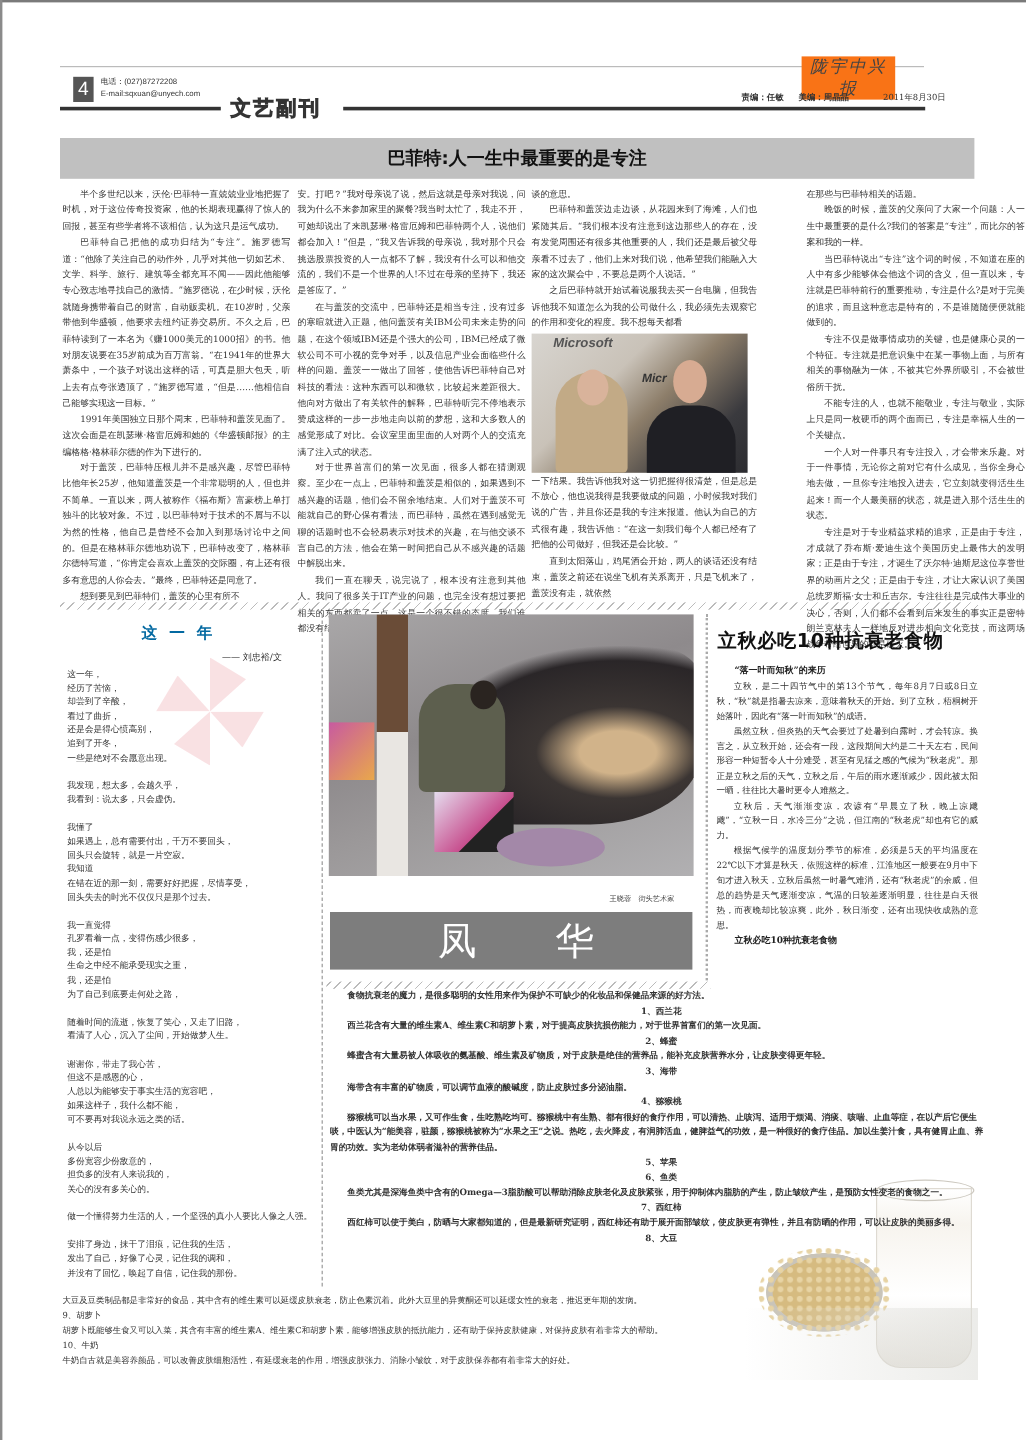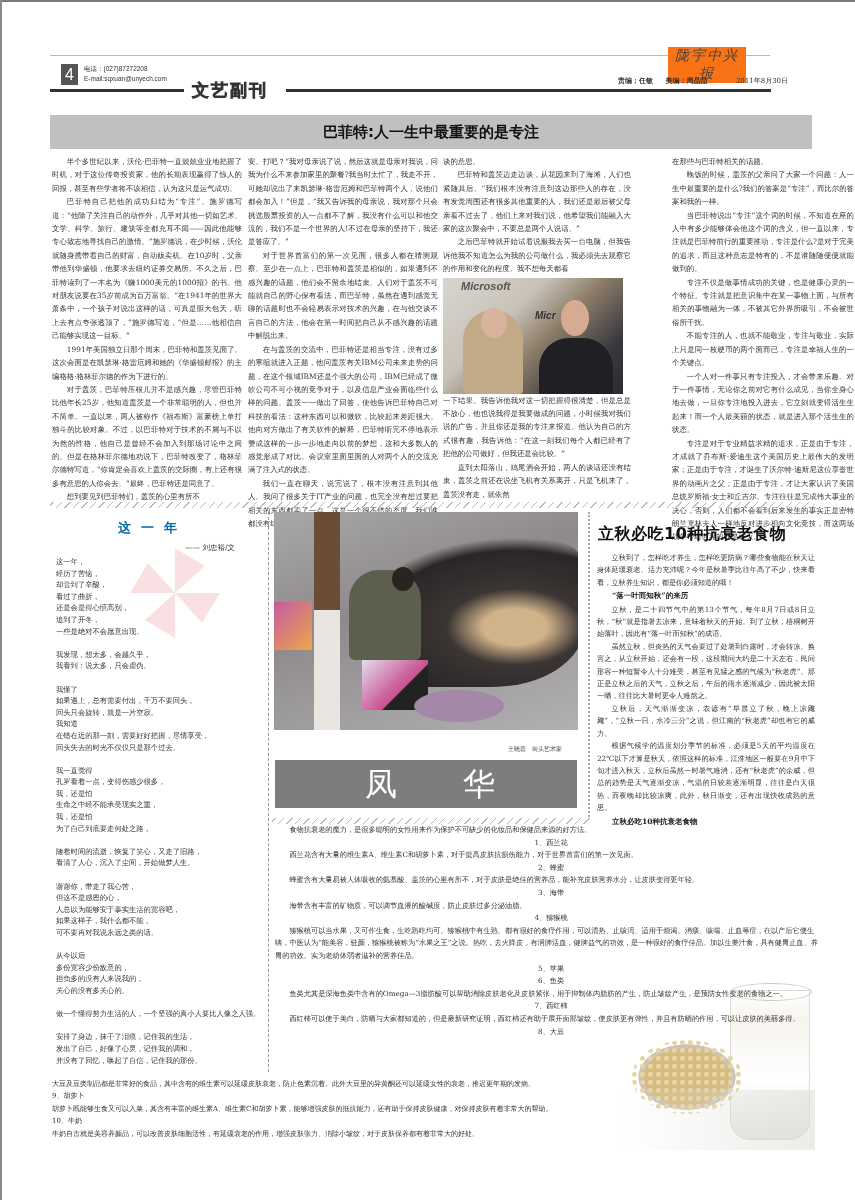--- a/index.html
+++ b/index.html
@@ -69,21 +69,21 @@
   .photo2 .chalk { position: absolute; left: 140px; top: 178px; width: 90px; height: 32px; border-radius: 50%; background: #a388a8; }
   .photo2-caption { position: absolute; left: 508px; top: 745px; font-size: 6px; color: #444; }
   .fenghua { position: absolute; left: 275px; top: 760px; width: 302px; height: 48px; background: #7d7d7d; }
   .fenghua span { position: absolute; top: 4px; font-family: "DejaVu Serif", serif; font-size: 32px; color: #fff; line-height: 40px; }
 
   
   .h-title { position: absolute; left: 598px; top: 524px; font-family: "DejaVu Sans", sans-serif; font-size: 16px; font-weight: bold; color: #111; letter-spacing: 0.5px; }
   .hcol { position: absolute; left: 597px; top: 552px; width: 218px; font-size: 7.2px; line-height: 12.4px; color: #333; text-align: justify; }
   .hcol p { text-indent: 2em; }
   .hcol h4 { text-indent: 2em; font-size: 7.5px; font-weight: bold; color: #222; margin: 1px 0; }
-  .hlow { position: absolute; left: 275px; top: 824px; width: 545px; font-size: 7.2px; line-height: 12.6px; color: #333; }
+  .hlow { position: absolute; left: 275px; top: 824px; width: 545px; font-size: 7.2px; line-height: 12.6px; color: #333; font-weight: bold; }
   .hlow p { text-indent: 2em; }
   .hlow .item { text-indent: 1em; text-align: center; }
   .hbottom { position: absolute; left: 52px; top: 1078px; width: 770px; font-size: 7px; line-height: 12.4px; color: #333; }
 
   .milk { position: absolute; left: 730px; top: 990px; width: 80px; height: 150px; border-radius: 0 0 20px 20px; background: linear-gradient(to bottom,rgba(255,255,255,0.4),#f7f4ee 20%,#ffffff 60%,#e8e5df); border: 1px solid #dedad2; }
   .milk::before { content: ""; position: absolute; left: -1px; top: -8px; width: 80px; height: 16px; border-radius: 50%; border: 1px solid #cdc9c0; }
   .soy-bowl { position: absolute; left: 632px; top: 1040px; width: 110px; height: 74px; border-radius: 50%;
               background: radial-gradient(circle at 30% 30%,#e7d3a4 0 2px,transparent 3px) 0 0/8px 8px, radial-gradient(ellipse,#d6bb80 0 55%,#c9c4b9 56% 62%,transparent 63%); }
   .fade { position: absolute; left: 620px; top: 1090px; width: 195px; height: 60px; background: linear-gradient(to right, rgba(255,255,255,0), rgba(220,220,215,0.55)); }
 </style>
@@ -115,22 +115,22 @@
 
 <div class="col c1">
   <p>半个多世纪以来，沃伦·巴菲特一直兢兢业业地把握了时机，对于这位传奇投资家，他的长期表现赢得了惊人的回报，甚至有些学者将不该相信，认为这只是运气成功。</p>
   <p>巴菲特自己把他的成功归结为“专注”。施罗德写道：“他除了关注自己的动作外，几乎对其他一切如艺术、文学、科学、旅行、建筑等全都充耳不闻——因此他能够专心致志地寻找自己的激情。”施罗德说，在少时候，沃伦就随身携带着自己的财富，自动贩卖机。在10岁时，父亲带他到华盛顿，他要求去纽约证券交易所。不久之后，巴菲特读到了一本名为《赚1000美元的1000招》的书。他对朋友说要在35岁前成为百万富翁。“在1941年的世界大萧条中，一个孩子对说出这样的话，可真是胆大包天，听上去有点夸张透顶了，”施罗德写道，“但是……他相信自己能够实现这一目标。”</p>
   <p>1991年美国独立日那个周末，巴菲特和盖茨见面了。这次会面是在凯瑟琳·格雷厄姆和她的《华盛顿邮报》的主编格格·格林菲尔德的作为下进行的。</p>
   <p>对于盖茨，巴菲特压根儿并不是感兴趣，尽管巴菲特比他年长25岁，他知道盖茨是一个非常聪明的人，但也并不简单。一直以来，两人被称作《福布斯》富豪榜上单打独斗的比较对象。不过，以巴菲特对于技术的不屑与不以为然的性格，他自己是曾经不会加入到那场讨论中之间的。但是在格林菲尔德地劝说下，巴菲特改变了，格林菲尔德特写道，“你肯定会喜欢上盖茨的交际圈，有上还有很多有意思的人你会去。”最终，巴菲特还是同意了。</p>
   <p>想到要见到巴菲特们，盖茨的心里有所不</p>
 </div>
 <div class="col c2">
   <p class="noind">安。打吧？”我对母亲说了说，然后这就是母亲对我说，问我为什么不来参加家里的聚餐?我当时太忙了，我走不开，可她却说出了来凯瑟琳·格雷厄姆和巴菲特两个人，说他们都会加入！”但是，“我又告诉我的母亲说，我对那个只会挑选股票投资的人一点都不了解，我没有什么可以和他交流的，我们不是一个世界的人!不过在母亲的坚持下，我还是答应了。”</p>
+  <p>在与盖茨的交流中，巴菲特还是相当专注，没有过多的寒暄就进入正题，他问盖茨有关IBM公司未来走势的问题，在这个领域IBM还是个强大的公司，IBM已经成了微软公司不可小视的竞争对手，以及信息产业会面临些什么样的问题。盖茨一一做出了回答，使他告诉巴菲特自己对科技的看法：这种东西可以和微软，比较起来差距很大。他向对方做出了有关软件的解释，巴菲特听完不停地表示赞成这样的一步一步地走向以前的梦想，这和大多数人的感觉形成了对比。会议室里面里面的人对两个人的交流充满了注入式的状态。</p>
   <p>对于世界首富们的第一次见面，很多人都在猜测观察。至少在一点上，巴菲特和盖茨是相似的，如果遇到不感兴趣的话题，他们会不留余地结束。人们对于盖茨不可能就自己的野心保有看法，而巴菲特，虽然在遇到感觉无聊的话题时也不会轻易表示对技术的兴趣，在与他交谈不言自己的方法，他会在第一时间把自己从不感兴趣的话题中解脱出来。</p>
-  <p>在与盖茨的交流中，巴菲特还是相当专注，没有过多的寒暄就进入正题，他问盖茨有关IBM公司未来走势的问题，在这个领域IBM还是个强大的公司，IBM已经成了微软公司不可小视的竞争对手，以及信息产业会面临些什么样的问题。盖茨一一做出了回答，使他告诉巴菲特自己对科技的看法：这种东西可以和微软，比较起来差距很大。他向对方做出了有关软件的解释，巴菲特听完不停地表示赞成这样的一步一步地走向以前的梦想，这和大多数人的感觉形成了对比。会议室里面里面的人对两个人的交流充满了注入式的状态。</p>
   <p>我们一直在聊天，说完说了，根本没有注意到其他人。我问了很多关于IT产业的问题，也完全没有想过要把相关的东西都卖了一点，这是一个很不错的态度，我们谁都没有结束这次交</p>
 </div>
 <div class="col c3">
   <p class="noind">谈的意思。</p>
   <p>巴菲特和盖茨边走边谈，从花园来到了海滩，人们也紧随其后。“我们根本没有注意到这边那些人的存在，没有发觉周围还有很多其他重要的人，我们还是最后被父母亲看不过去了，他们上来对我们说，他希望我们能融入大家的这次聚会中，不要总是两个人说话。”</p>
   <p>之后巴菲特就开始试着说服我去买一台电脑，但我告诉他我不知道怎么为我的公司做什么，我必须先去观察它的作用和变化的程度。我不想每天都看</p>
   <div style="height:118px"></div>
   <p class="noind">一下结果。我告诉他我对这一切把握得很清楚，但是总是不放心，他也说我得是我要做成的问题，小时候我对我们说的广告，并且你还是我的专注来报道。他认为自己的方式很有趣，我告诉他：“在这一刻我们每个人都已经有了把他的公司做好，但我还是会比较。”</p>
   <p>直到太阳落山，鸡尾酒会开始，两人的谈话还没有结束，盖茨之前还在说坐飞机有关系离开，只是飞机来了，盖茨没有走，就依然</p>
 </div>
@@ -232,39 +232,38 @@
 <div class="photo2-caption">王晓蓉　街头艺术家</div>
 <div class="fenghua">
   <span style="left:90px">凤</span>
   <span style="left:188px">华</span>
 </div>
 <div class="vwave"></div>
 <div class="wave w2"></div>
 
 <div class="h-title">立秋必吃10种抗衰老食物</div>
 <div class="hcol">
-  <p>立秋到了，怎样吃才养生，怎样吃更防病？哪些食物能在秋天让身体延缓衰老、活力充沛呢？今年是秋暑季比往年高了不少，快来看看，立秋养生知识，都是你必须知道的哦！</p>
   <h4>“落一叶而知秋”的来历</h4>
   <p>立秋，是二十四节气中的第13个节气，每年8月7日或8日立秋，“秋”就是指暑去凉来，意味着秋天的开始。到了立秋，梧桐树开始落叶，因此有“落一叶而知秋”的成语。</p>
   <p>虽然立秋，但炎热的天气会要过了处暑到白露时，才会转凉。换言之，从立秋开始，还会有一段，这段期间大约是二十天左右，民间形容一种短暂令人十分难受，甚至有见猛之感的气候为“秋老虎”。那正是立秋之后的天气，立秋之后，午后的雨水逐渐减少，因此被太阳一晒，往往比大暑时更令人难熬之。</p>
   <p>立秋后，天气渐渐变凉，农谚有“早晨立了秋，晚上凉飕飕”，“立秋一日，水冷三分”之说，但江南的“秋老虎”却也有它的威力。</p>
   <p>根据气候学的温度划分季节的标准，必须是5天的平均温度在22℃以下才算是秋天，依照这样的标准，江淮地区一般要在9月中下旬才进入秋天，立秋后虽然一时暑气难消，还有“秋老虎”的余威，但总的趋势是天气逐渐变凉，气温的日较差逐渐明显，往往是白天很热，而夜晚却比较凉爽，此外，秋日渐变，还有出现快收成熟的意思。</p>
   <h4>立秋必吃10种抗衰老食物</h4>
 </div>
 
 <div class="milk"></div>
 <div class="soy-bowl"></div>
 <div class="fade"></div>
 
 <div class="hlow">
   <p>食物抗衰老的魔力，是很多聪明的女性用来作为保护不可缺少的化妆品和保健品来源的好方法。</p>
   <p class="item">1、西兰花</p>
   <p>西兰花含有大量的维生素A、维生素C和胡萝卜素，对于提高皮肤抗损伤能力，对于世界首富们的第一次见面。</p>
   <p class="item">2、蜂蜜</p>
-  <p>蜂蜜含有大量易被人体吸收的氨基酸、盖茨的心里有所不，对于皮肤是绝佳的营养品，能补充皮肤营养水分，让皮肤变得更年轻。</p>
+  <p>蜂蜜含有大量易被人体吸收的氨基酸、维生素及矿物质，对于皮肤是绝佳的营养品，能补充皮肤营养水分，让皮肤变得更年轻。</p>
   <p class="item">3、海带</p>
   <p>海带含有丰富的矿物质，可以调节血液的酸碱度，防止皮肤过多分泌油脂。</p>
   <p class="item">4、猕猴桃</p>
   <p>猕猴桃可以当水果，又可作生食，生吃熟吃均可。猕猴桃中有生熟、都有很好的食疗作用，可以清热、止咳泻、适用于烦渴、消痰、咳喘、止血等症，在以产后它便生啖，中医认为“能美容，驻颜，猕猴桃被称为“水果之王”之说。热吃，去火降皮，有润肺活血，健脾益气的功效，是一种很好的食疗佳品。加以生姜汁食，具有健胃止血、养胃的功效。实为老幼体弱者滋补的营养佳品。</p>
   <p class="item">5、苹果</p>
   <p class="item">6、鱼类</p>
   <p>鱼类尤其是深海鱼类中含有的Omega—3脂肪酸可以帮助消除皮肤老化及皮肤紧张，用于抑制体内脂肪的产生，防止皱纹产生，是预防女性变老的食物之一。</p>
   <p class="item">7、西红柿</p>
   <p>西红柿可以使于美白，防晒与大家都知道的，但是最新研究证明，西红柿还有助于展开面部皱纹，使皮肤更有弹性，并且有防晒的作用，可以让皮肤的美丽多得。</p>
   <p class="item">8、大豆</p>

